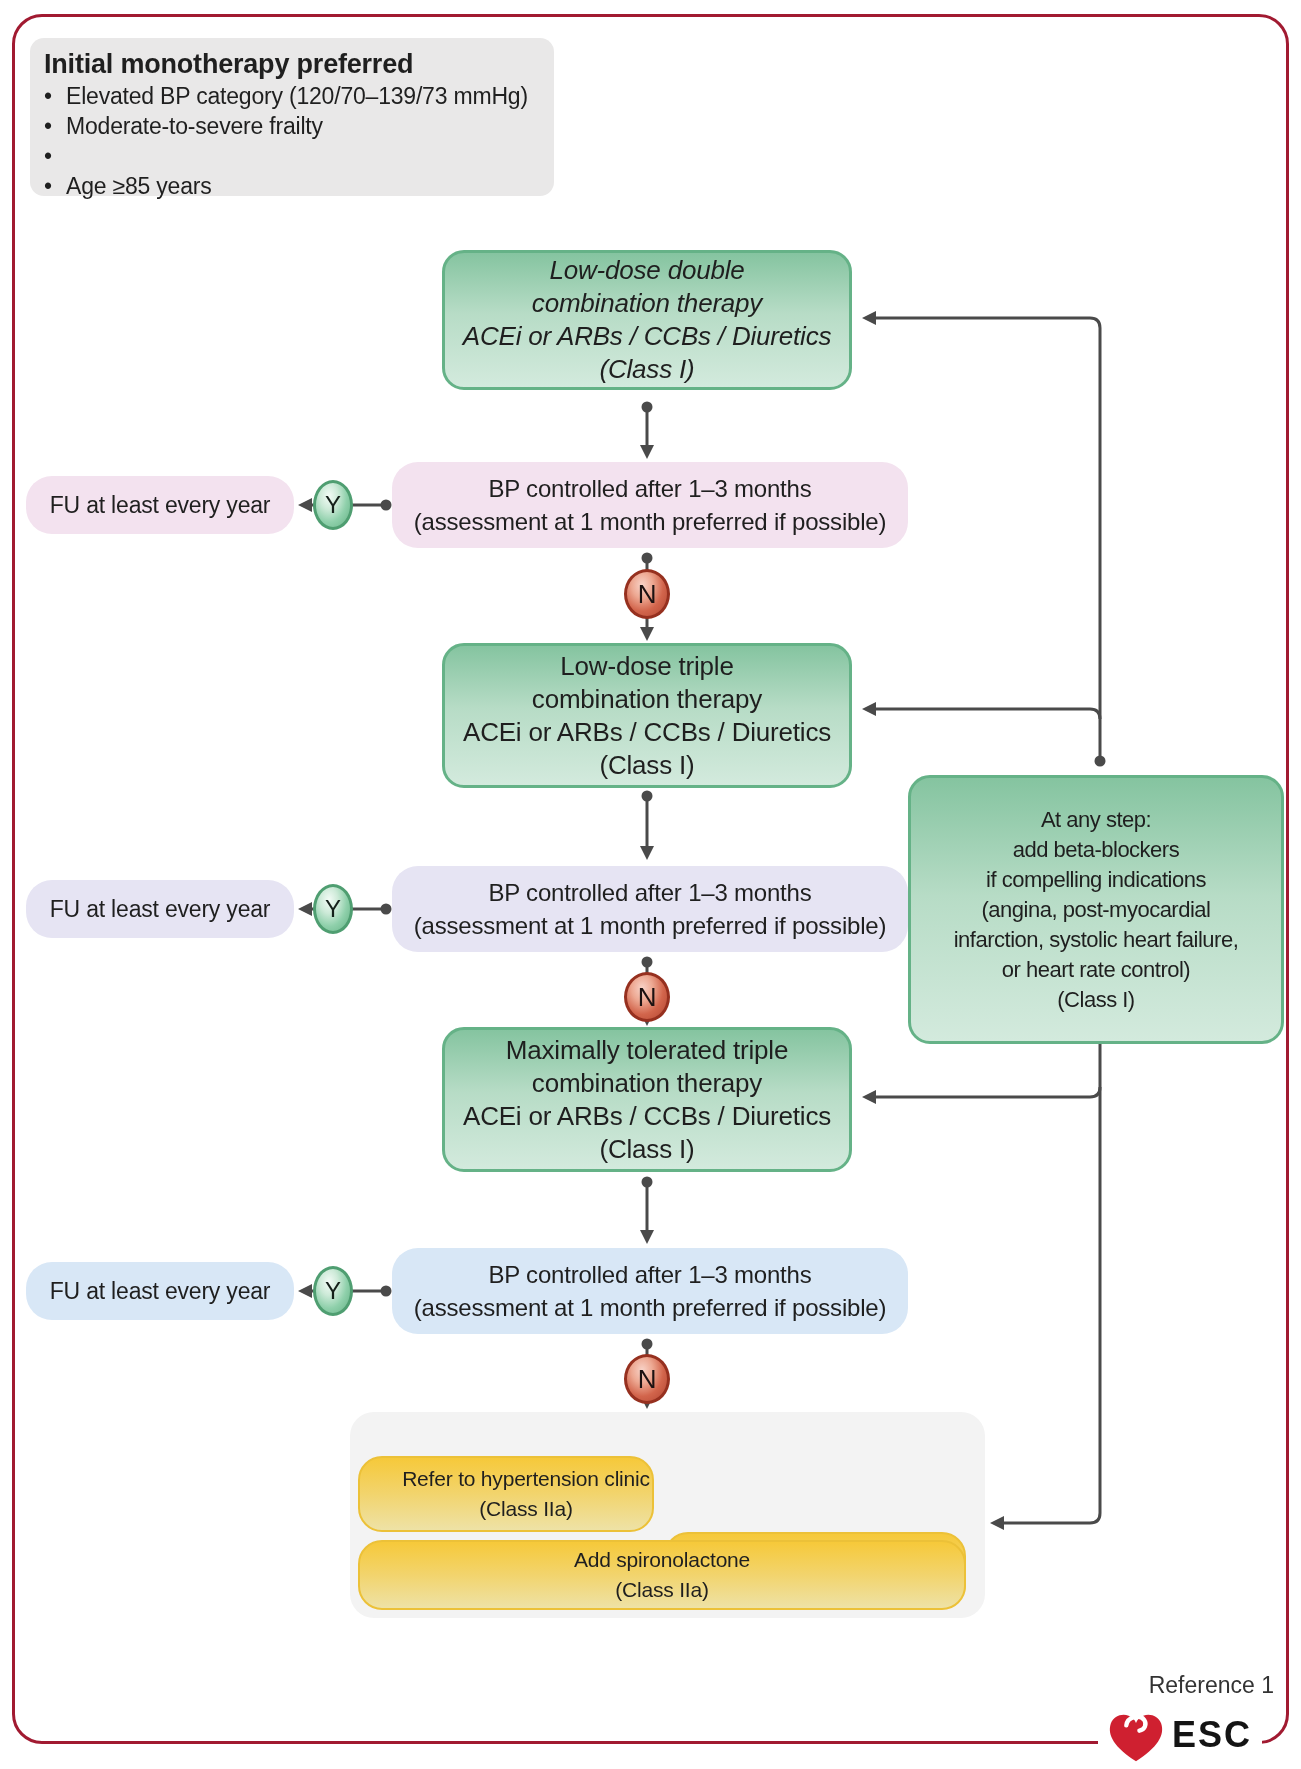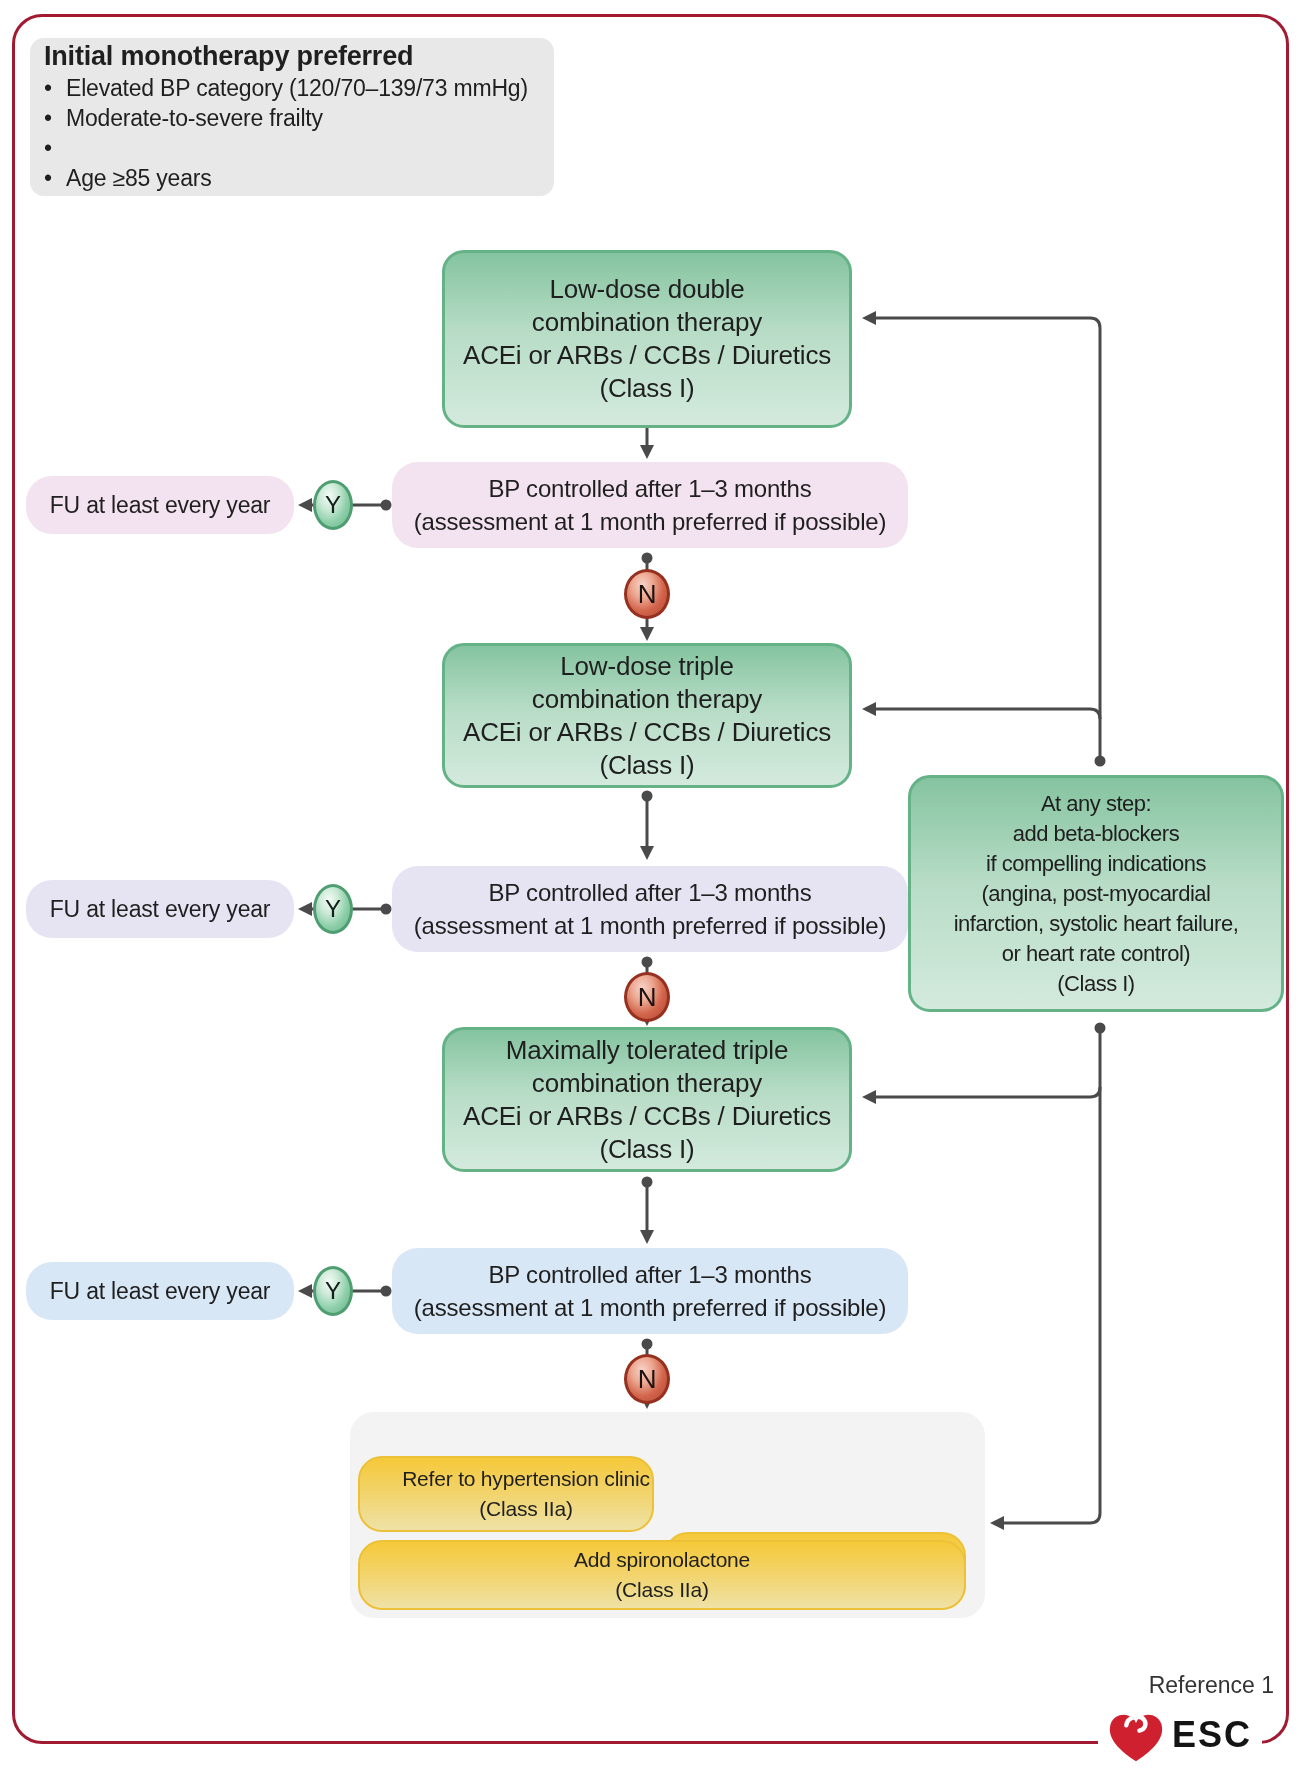--- a/index.html
+++ b/index.html
@@ -13,21 +13,21 @@
   .green{background:linear-gradient(180deg,#85c4a0 0%,#b7dcc6 45%,#d3eadd 100%);
          border:3px solid #65b287;border-radius:22px;font-size:26px;line-height:33px;}
   .side{background:linear-gradient(180deg,#85c4a0 0%,#b7dcc6 45%,#d3eadd 100%);
         border:3px solid #65b287;border-radius:22px;font-size:22px;line-height:30px;letter-spacing:-0.5px;}
   .bp{border-radius:26px;font-size:24px;line-height:33px;}
   .fu{border-radius:26px;font-size:23px;}
   .bg-pink{background:#f3e2ef;}
   .bg-lav{background:#e6e4f3;}
   .bg-blue{background:#d8e7f6;}
   .info{position:absolute;left:30px;top:38px;width:524px;height:158px;background:#e9e8e8;
-        border-radius:14px;z-index:2;box-sizing:border-box;padding:2px 8px 6px 14px;}
+        border-radius:14px;z-index:2;box-sizing:border-box;padding:10px 8px 6px 14px;}
   .info .title{font-size:27px;font-weight:bold;line-height:33px;}
   .bullet{display:flex;gap:10px;font-size:23px;line-height:30px;white-space:nowrap;}
   .bullet .bchar{width:12px;flex:none;}
   .resist{position:absolute;left:350px;top:1412px;width:635px;height:206px;background:#f3f3f3;
           border-radius:24px;z-index:2;}
   .resist-title{position:absolute;left:350px;top:1420px;width:635px;text-align:center;
                 font-size:25px;z-index:3;}
   .yellow{background:linear-gradient(180deg,#f6c93a 0%,#f2d46d 50%,#eee2a6 100%);
           border:2px solid #ecc138;border-radius:24px;font-size:21px;line-height:30px;z-index:3;}
   .yn{position:absolute;box-sizing:border-box;border-radius:50%;display:flex;align-items:center;
@@ -132,21 +132,21 @@
       </div>
     <div class="bullet">
       <span class="bchar">•</span>
       </div>
     <div class="bullet">
       <span class="bchar">•</span>
       <span>Age ≥85 years</span>
       </div>
   </div>
 
-  <div class="box green" style="left:442px;top:250px;width:410px;height:178px;">Low-dose double
+  <div class="box green" style="left:442px;top:250px;width:410px;height:140px;font-style:italic;">Low-dose double
 combination therapy
 ACEi or ARBs / CCBs / Diuretics
 (Class I)</div>
 
   <div class="box bp bg-pink" style="left:392px;top:462px;width:516px;height:86px;">BP controlled after 1–3 months
 (assessment at 1 month preferred if possible)</div>
   <div class="box fu bg-pink" style="left:26px;top:476px;width:268px;height:58px;">FU at least every year</div>
   <div class="yn yes" style="left:313px;top:480px;">
     <span>Y</span>
     </div>
@@ -162,21 +162,21 @@
   <div class="box bp bg-lav" style="left:392px;top:866px;width:516px;height:86px;">BP controlled after 1–3 months
 (assessment at 1 month preferred if possible)</div>
   <div class="box fu bg-lav" style="left:26px;top:880px;width:268px;height:58px;">FU at least every year</div>
   <div class="yn yes" style="left:313px;top:884px;">
     <span>Y</span>
     </div>
   <div class="yn no" style="left:624px;top:972px;">
     <span>N</span>
     </div>
 
-  <div class="box side" style="left:908px;top:775px;width:376px;height:237px;">At any step:
+  <div class="box side" style="left:908px;top:775px;width:376px;height:269px;">At any step:
 add beta-blockers
 if compelling indications
 (angina, post-myocardial
 infarction, systolic heart failure,
 or heart rate control)
 (Class I)</div>
 
   <div class="box green" style="left:442px;top:1027px;width:410px;height:145px;">Maximally tolerated triple
 combination therapy
 ACEi or ARBs / CCBs / Diuretics

